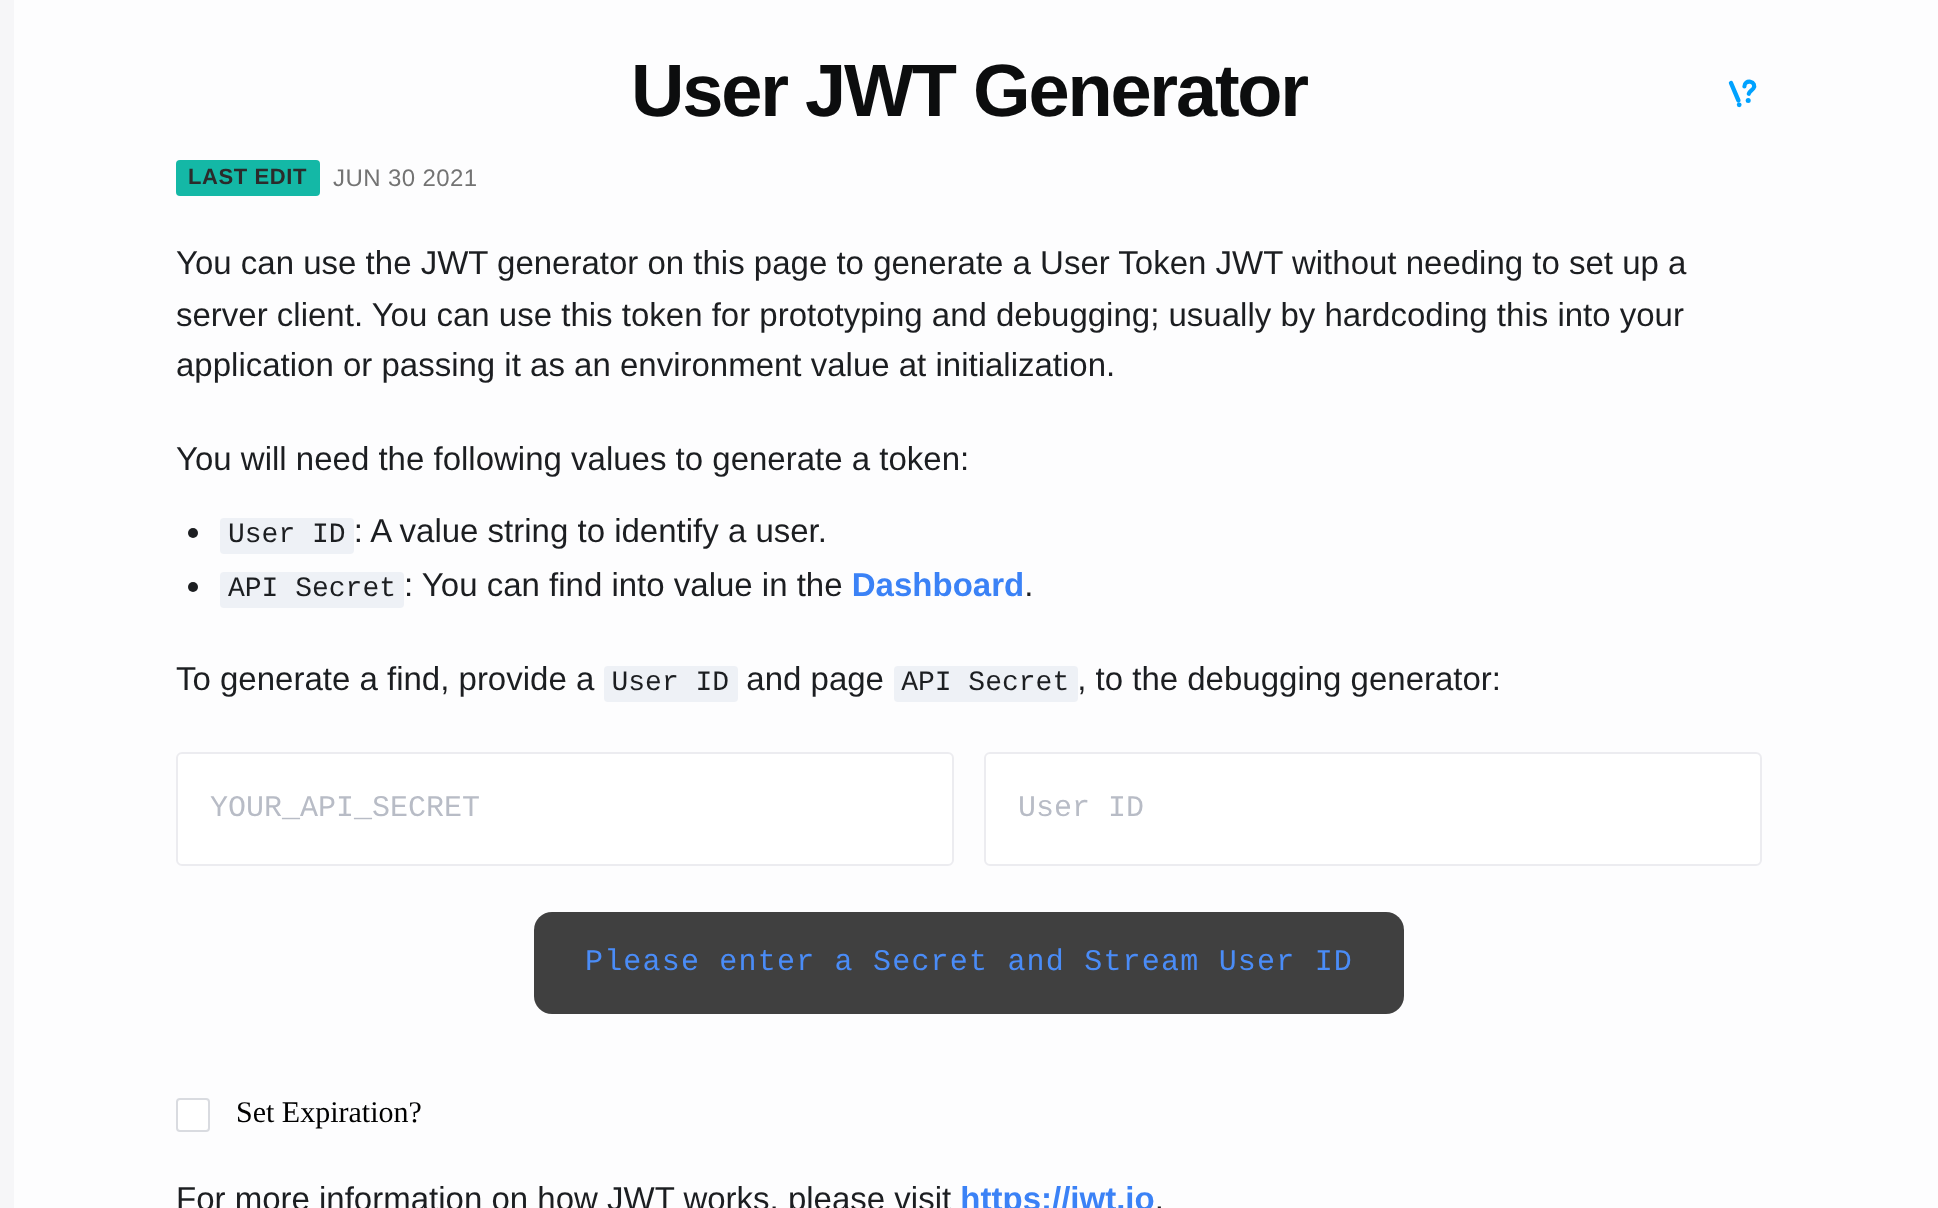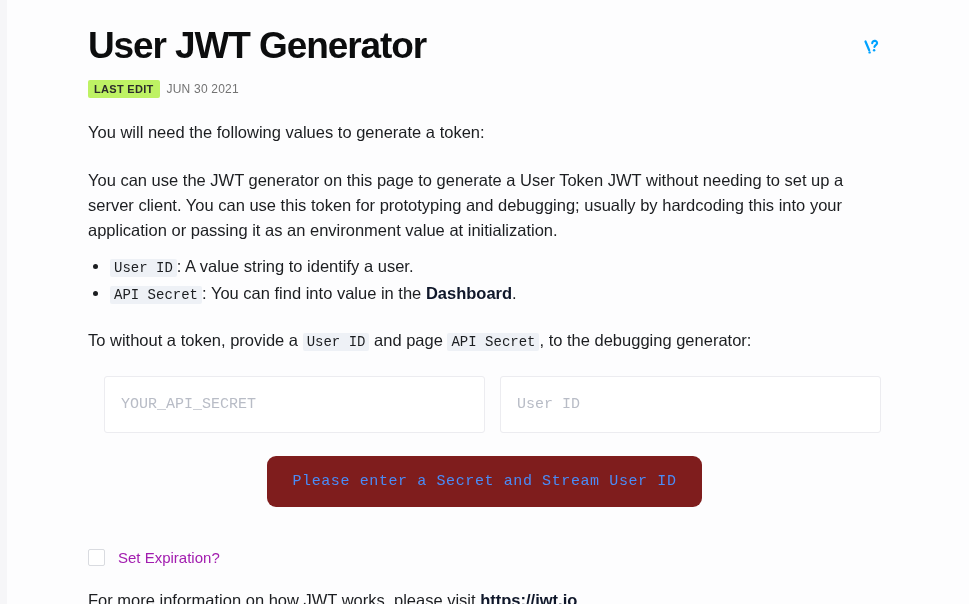--- a/index.html
+++ b/index.html
@@ -33,38 +33,39 @@
     position: relative;
     padding-top: 24px;
   }
   .page-title {
     font-size: 37px;
     line-height: 1.2;
     font-weight: 800;
     letter-spacing: -1.1px;
     color: #0c0d0e;
     margin: 0;
+    text-align: center;
   }
   .help-icon {
     position: absolute;
     right: -2px;
     top: 36px;
     width: 22px;
     height: 22px;
     line-height: 0;
   }
   .lastedit-row {
     margin-top: 12px;
     display: flex;
     align-items: center;
     gap: 7px;
   }
   .badge {
     display: inline-block;
-    background: #bef264;
+    background: #14b8a6;
     color: #2b2b2b;
     font-size: 11px;
     font-weight: 700;
     letter-spacing: 0.3px;
     padding: 3px 6px 3px 6px;
     border-radius: 2px;
     line-height: 1.1;
   }
   .lastedit-date {
     font-size: 12px;
@@ -90,21 +91,21 @@
   }
   code.inline {
     font-family: "Liberation Mono", monospace;
     font-size: 14px;
     background: #eef1f6;
     color: #1c1e21;
     padding: 1px 4px;
     border-radius: 2px;
   }
   a.link {
-    color: #0f172a;
+    color: #3b82f6;
     font-weight: 700;
     text-decoration: none;
   }
   .inputs-row {
     display: flex;
     gap: 15px;
     margin-top: 22px;
   }
   .field {
     box-sizing: border-box;
@@ -115,28 +116,28 @@
     background: #ffffff;
     font-family: "Liberation Mono", monospace;
     font-size: 15px;
     color: #1c1e21;
     padding: 0 16px;
     outline: none;
   }
   .field::placeholder {
     color: #b8bcc6;
   }
-  .field.secret { color: #1c1e21; margin-left: 16px; }
+  .field.secret { color: #1c1e21; }
   .notice-wrap {
     display: flex;
     justify-content: center;
     margin-top: 23px;
   }
   .notice {
-    background: #7f1d1d;
+    background: #404040;
     color: #4a8cf7;
     font-family: "Liberation Mono", monospace;
     font-size: 15px;
     letter-spacing: 0.6px;
     border-radius: 9px;
     padding: 17px 25px;
     text-align: center;
   }
   .expiration-row {
     display: flex;
@@ -147,23 +148,23 @@
   .checkbox {
     width: 17px;
     height: 17px;
     box-sizing: border-box;
     border: 1px solid #d9dbe0;
     border-radius: 2px;
     background: #ffffff;
     flex: 0 0 auto;
   }
   .expiration-label {
-    font-family: Liberation Sans, sans-serif;
+    font-family: Liberation Serif, serif;
     font-size: 15px;
-    color: #a21caf;
+    color: #000000;
   }
   p.footer-note {
     font-size: 16.5px;
     line-height: 1.5;
     color: #1c1e21;
     margin: 22px 0 0 0;
   }
 </style>
 </head>
 <body>
@@ -182,38 +183,38 @@
         <circle cx="8.6" cy="16.4" r="1.2" fill="#00a2ff"></circle>
       </svg>
     </span>
   </div>
 
   <div class="lastedit-row">
     <span class="badge">LAST EDIT</span>
     <span class="lastedit-date">JUN 30 2021</span>
   </div>
 
+  <p class="body">You can use the JWT generator on this page to generate a User Token JWT without needing to set up a server client. You can use this token for prototyping and debugging; usually by hardcoding this into your application or passing it as an environment value at initialization.</p>
+
   <p class="body">You will need the following values to generate a token:</p>
-
-  <p class="body">You can use the JWT generator on this page to generate a User Token JWT without needing to set up a server client. You can use this token for prototyping and debugging; usually by hardcoding this into your application or passing it as an environment value at initialization.</p>
 
   <ul class="values">
     <li>
       <code class="inline">User ID</code><span>:</span>
       <span>A value string to identify a user.</span>
     </li>
     <li>
       <code class="inline">API Secret</code><span>:</span>
       <span>You can find into value in the</span>
       <a class="link" href="#">Dashboard</a><span>.</span>
     </li>
   </ul>
 
   <p class="body">
-    <span>To without a token, provide a</span>
+    <span>To generate a find, provide a</span>
     <code class="inline">User ID</code>
     <span>and page</span>
     <code class="inline">API Secret</code><span>, to the debugging generator:</span>
   </p>
 
   <div class="inputs-row">
     <input class="field secret" type="text" placeholder="YOUR_API_SECRET" style="">
     <input class="field" type="text" placeholder="User ID" style="">
   </div>
 

